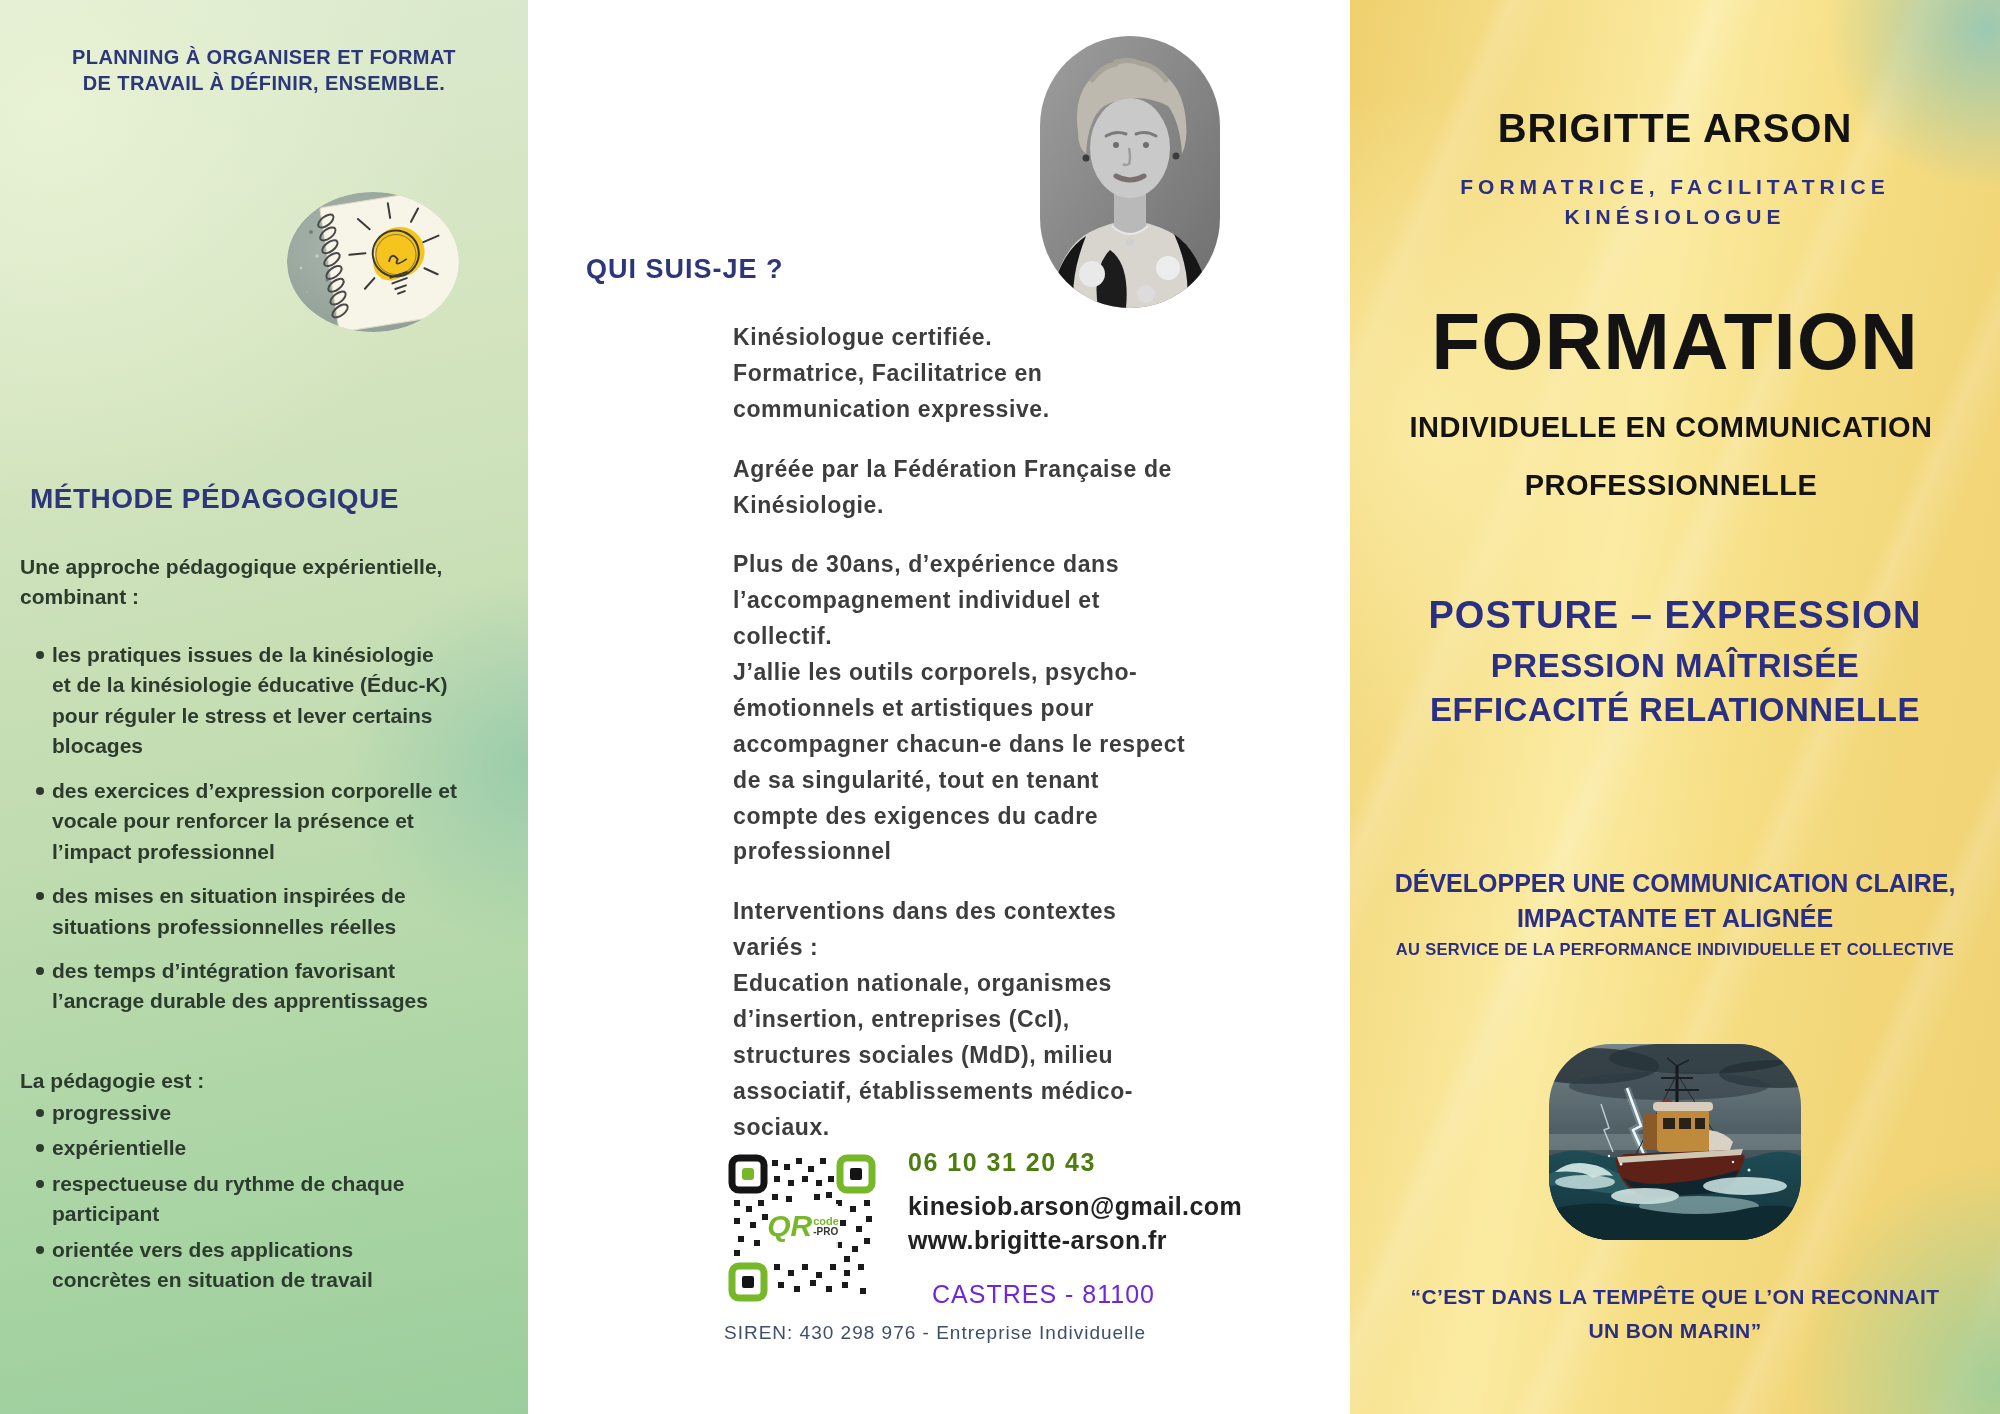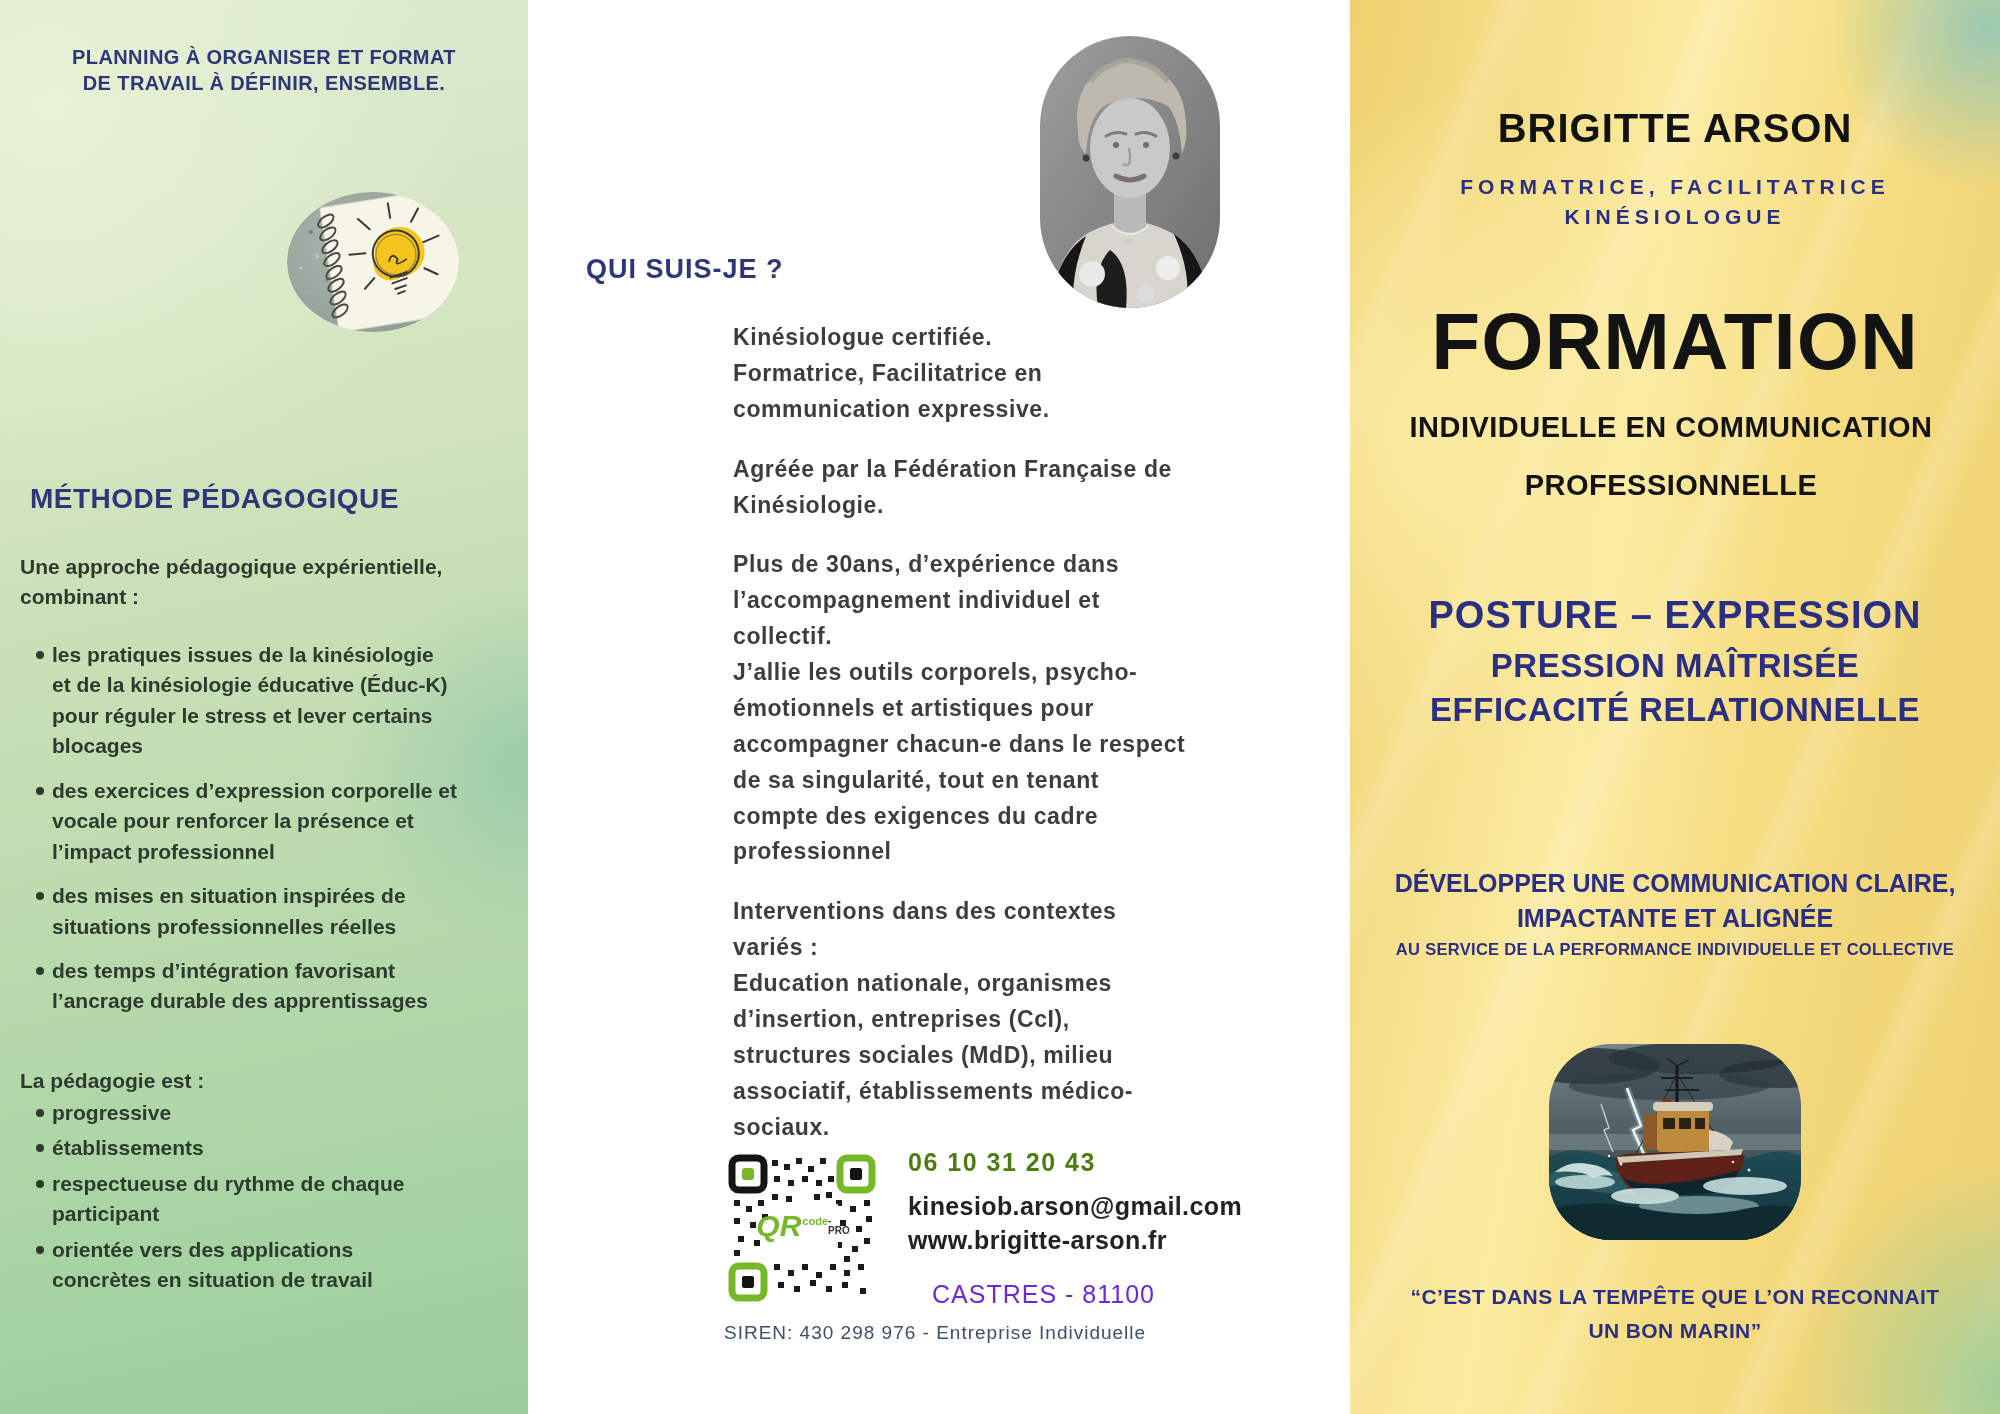--- a/index.html
+++ b/index.html
@@ -68,21 +68,21 @@
     font-size:23px; font-weight:700; color:#3d3d3d; letter-spacing:.6px;
     line-height:1.56; margin-bottom:24px; white-space:pre-line;
   }
   .mp-contact { position:absolute; top:1146px; left:0; width:822px; height:220px; }
   .qr-wrap { position:absolute; top:6px; left:198px; width:152px; height:152px; }
   .qr-label {
     position:absolute; left:42px; top:52px; width:70px; height:44px;
     background:rgba(255,255,255,.88); display:flex; align-items:center; justify-content:center;
   }
   .qr-big { font-size:30px; font-weight:800; font-style:italic; color:#76b82a; line-height:1; }
-  .qr-sub { display:flex; flex-direction:row; line-height:1; margin-left:1px; }
+  .qr-sub { display:flex; flex-direction:column; line-height:1; margin-left:1px; }
   .qr-code-txt { font-size:11px; font-weight:700; color:#76b82a; }
   .qr-pro-txt { font-size:10px; font-weight:800; color:#333; }
   .mp-phone { position:absolute; top:2px; left:380px; font-size:25px; font-weight:800; letter-spacing:1.5px; color:#4d7c0f; }
   .mp-email { position:absolute; top:46px; left:380px; font-size:25px; font-weight:800; color:#222; letter-spacing:.4px; }
   .mp-site  { position:absolute; top:80px; left:380px; font-size:25px; font-weight:800; color:#222; letter-spacing:.4px; }
   .mp-city  { position:absolute; top:134px; left:404px; font-size:25px; font-weight:400; color:#6d28d9; letter-spacing:1px; }
   .mp-siren { position:absolute; top:176px; left:196px; font-size:19px; font-weight:500; color:#3f4e6b; letter-spacing:1px; }
 
   
   .rp-name { position:absolute; top:106px; left:0; right:0; text-align:center;
@@ -172,21 +172,21 @@
 l’impact professionnel</li>
       <li class="pre">des mises en situation inspirées de
 situations professionnelles réelles</li>
       <li class="pre">des temps d’intégration favorisant
 l’ancrage durable des apprentissages</li>
     </ul>
 
     <p class="lp-body lp-pedagogy">La pédagogie est :</p>
     <ul class="lp-list lp-list2 lp-body">
       <li class="pre">progressive</li>
-      <li class="pre">établissements</li>
+      <li class="pre">expérientielle</li>
       <li class="pre">respectueuse du rythme de chaque
 participant</li>
       <li class="pre">orientée vers des applications
 concrètes en situation de travail</li>
     </ul>
   </section>
 
   <section class="panel panel-middle">
 
     <div class="portrait">

